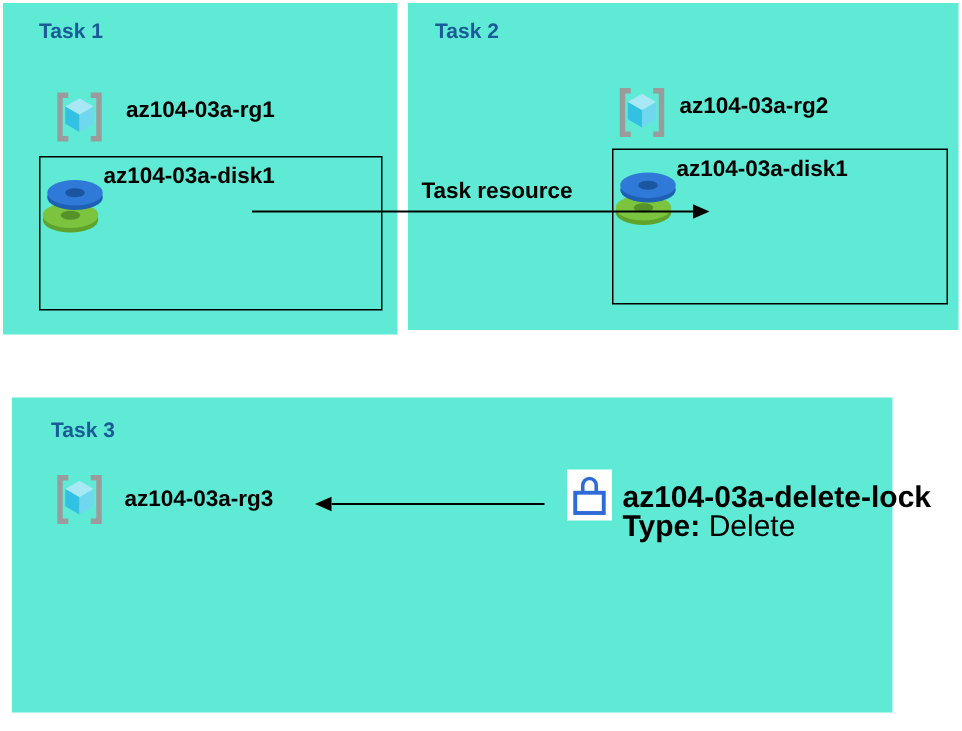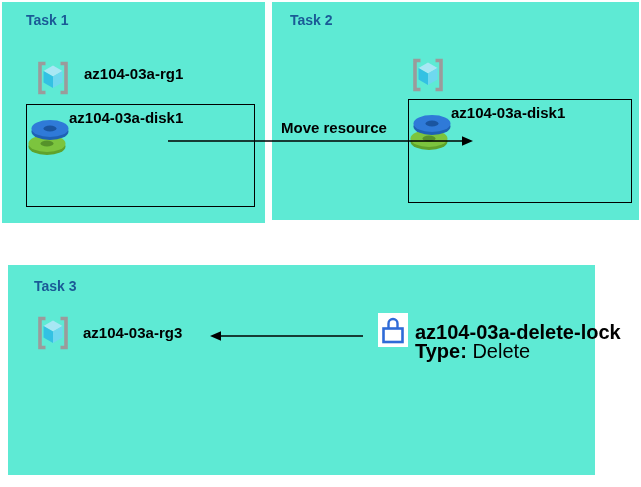--- a/index.html
+++ b/index.html
@@ -86,20 +86,21 @@
         </svg>
       <div class="resource-label">az104-03a-disk1</div>
     </div>
   </section>
 
   <section class="panel" id="task2">
     <div class="task-title">Task 2</div>
     <svg class="rg-icon" viewBox="0 0 40 40">
         <use href="#rg-icon-def"></use>
       </svg>
+    <div class="rg-label">az104-03a-rg2</div>
     <div class="resource-box">
       <svg class="disk-icon" viewBox="0 0 42 40">
           <use href="#disk-icon-def"></use>
         </svg>
       <div class="resource-label">az104-03a-disk1</div>
     </div>
   </section>
 
   <section class="panel" id="task3">
     <div class="task-title">Task 3</div>
@@ -122,15 +123,15 @@
     <g>
       <line x1="168" y1="141" x2="463" y2="141" stroke="#000" stroke-width="1.4"></line>
       <polygon points="473,141 462,136.2 462,145.8" fill="#000"></polygon>
     </g>
     <g>
       <line x1="363" y1="336" x2="221" y2="336" stroke="#000" stroke-width="1.4"></line>
       <polygon points="210,336 221,331.2 221,340.8" fill="#000"></polygon>
     </g>
   </svg>
 
-  <div class="move-label">Move resource</div>
+  <div class="move-label">Task resource</div>
 
 </div>
 
 </body></html>

